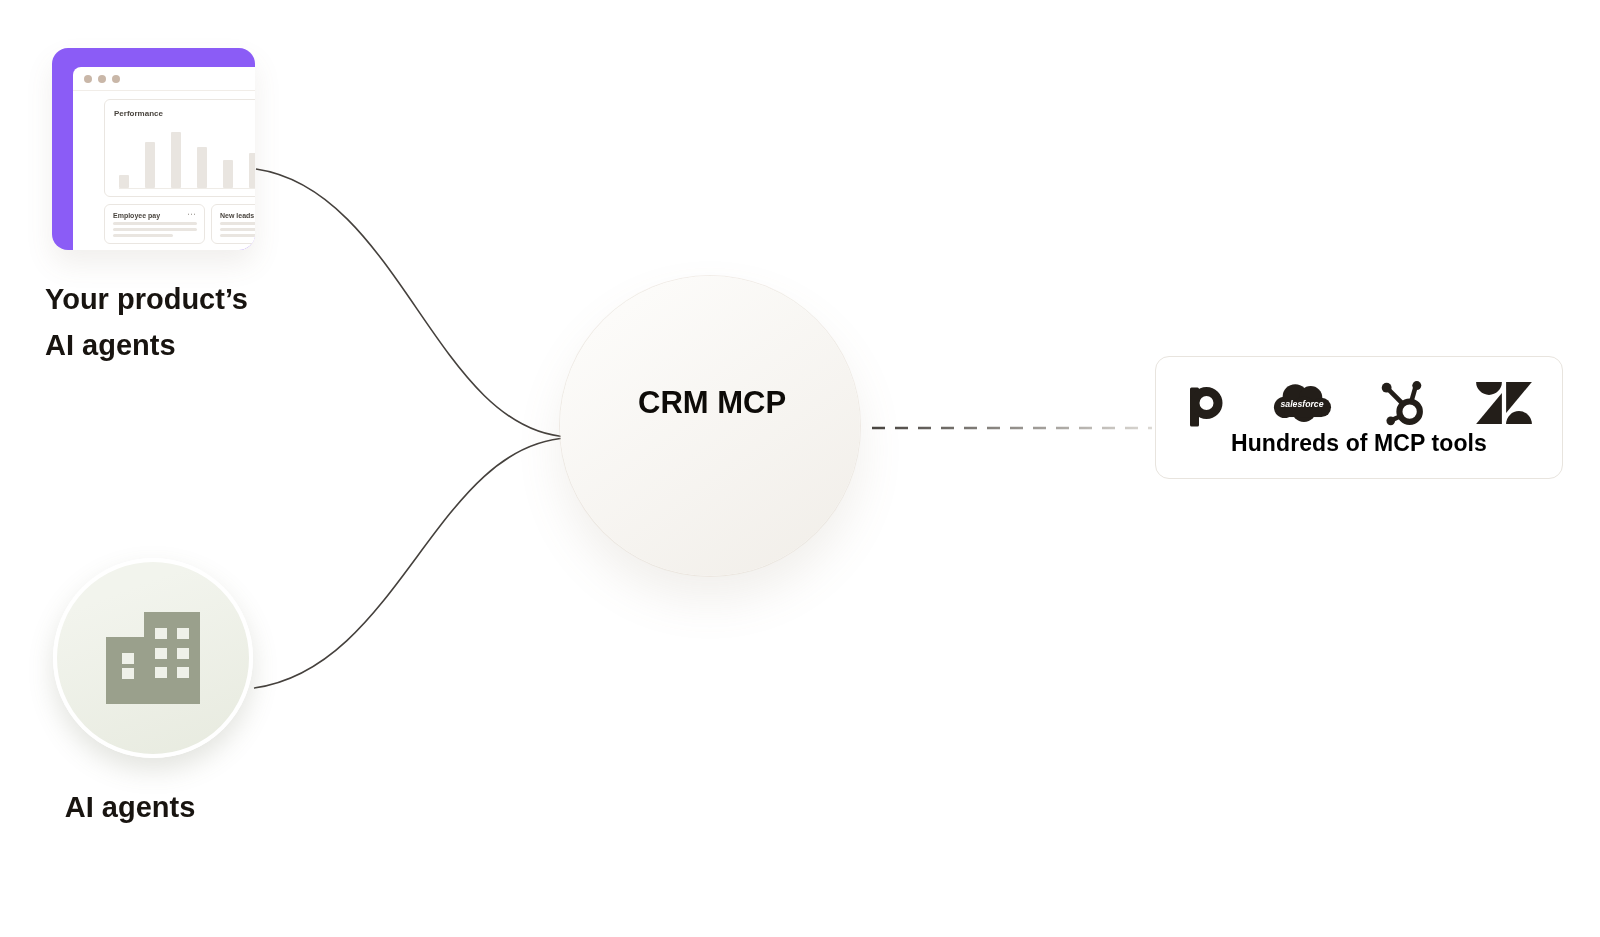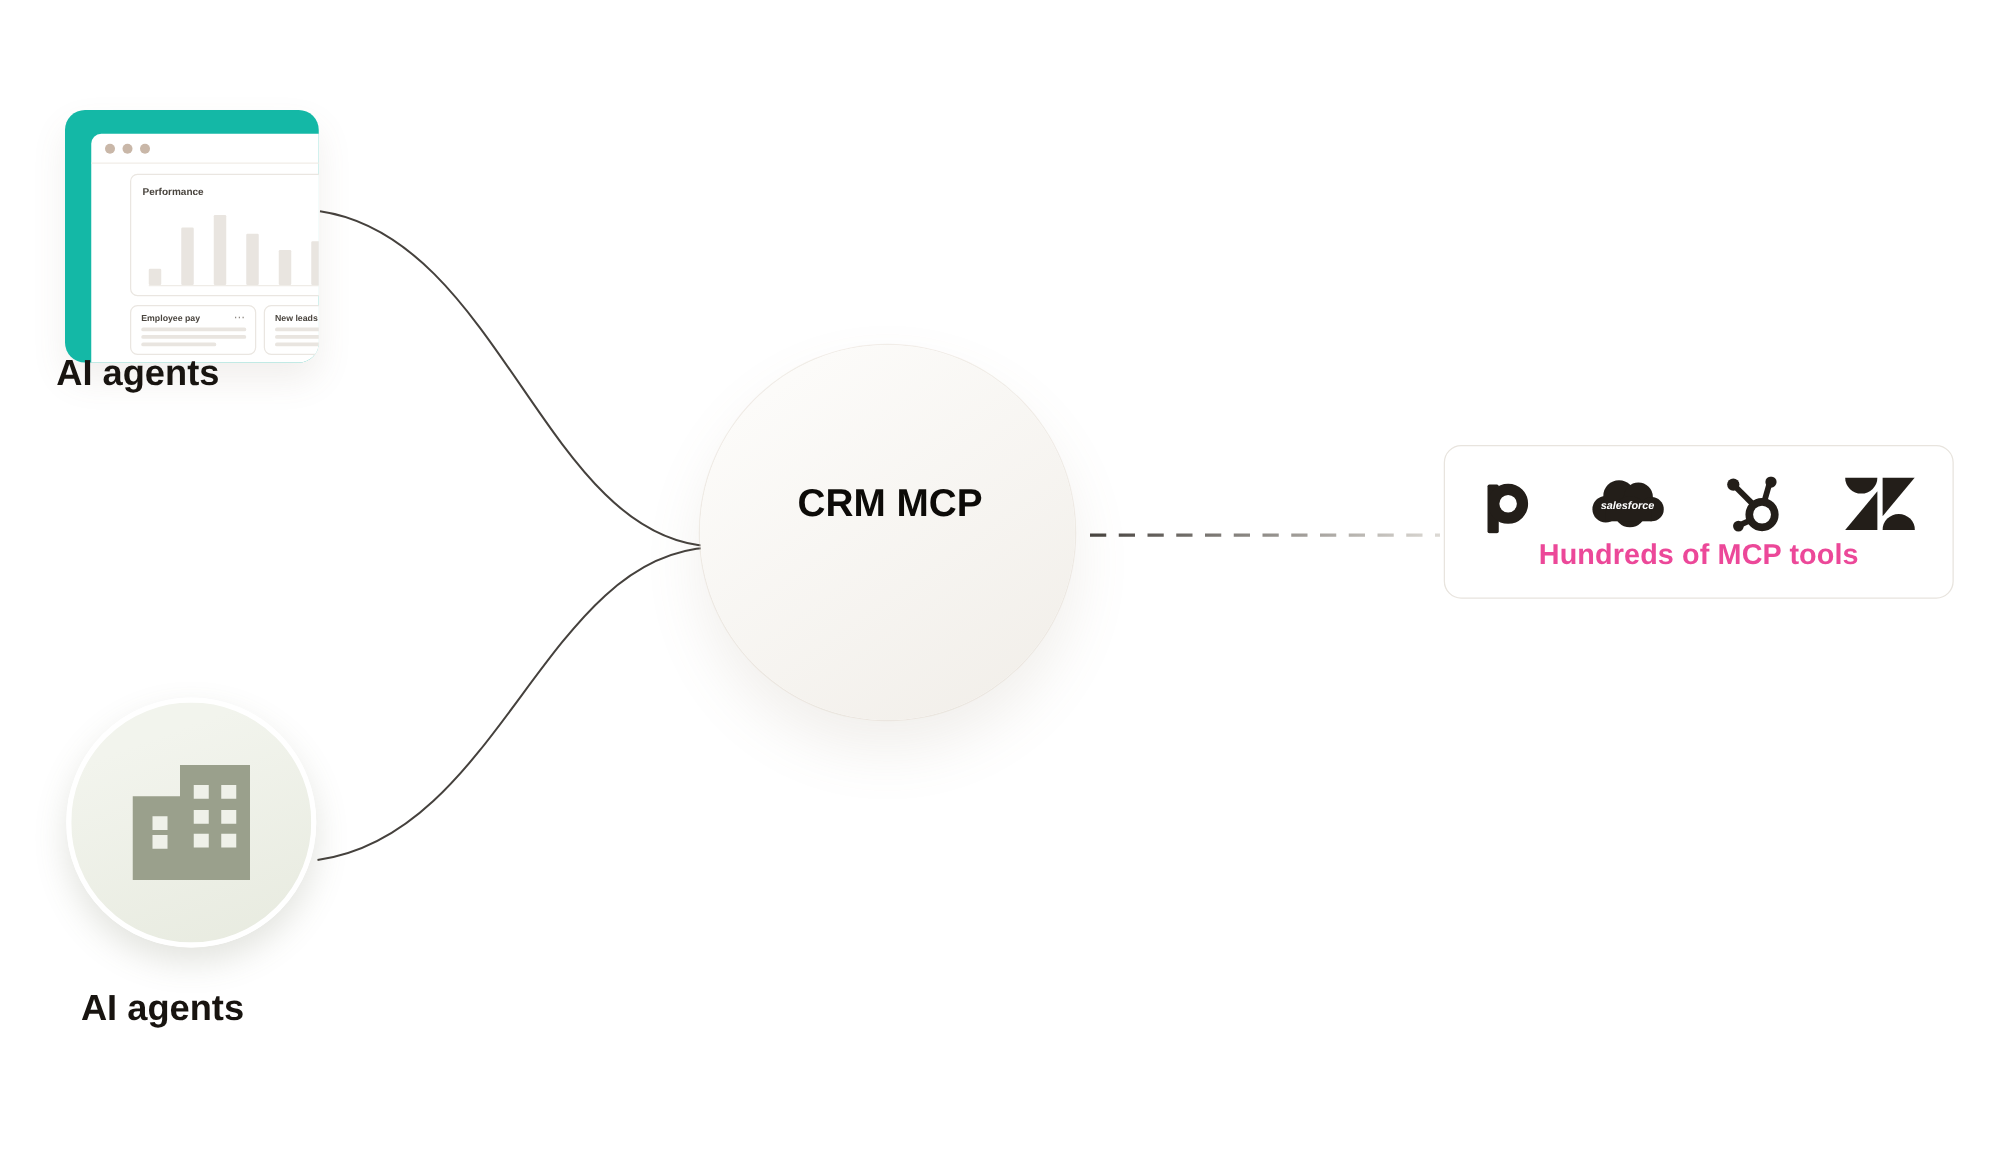--- a/index.html
+++ b/index.html
@@ -3,23 +3,22 @@
 <meta charset="utf-8">
 <style>
   html,body{margin:0;padding:0;background:#ffffff;}
   #canvas{
     position:relative;width:1600px;height:937px;overflow:hidden;background:#ffffff;
     font-family:"Liberation Sans", sans-serif;color:#181410;
   }
   
   .mock-card{
     position:absolute;left:52px;top:48px;width:203px;height:202px;
-    background:#14b8a6;border-radius:16px;overflow:hidden;
+    background:#8b5cf6;border-radius:16px;overflow:hidden;
     box-shadow:0 14px 28px rgba(120,100,80,.10);
-    margin-top:40px;
   }
   .mock-window{
     position:absolute;left:21px;top:19px;width:200px;height:200px;
     background:#ffffff;border-radius:8px 0 0 0;
   }
   .mock-topbar{height:23px;border-bottom:1px solid #f1ede8;display:flex;align-items:center;padding-left:11px;gap:6px;}
   .mock-dot{width:8px;height:8px;border-radius:50%;background:#c9b7a8;}
   .mock-panel{position:absolute;background:#fff;border:1px solid #eae6e1;border-radius:6px;}
   .panel-title{font-size:8px;font-weight:bold;color:#3c3order?66;color:#4a453f;}
   .mock-perf{left:31px;top:32px;width:200px;height:96px;}
@@ -55,21 +54,21 @@
   }
   .server-text{position:absolute;left:78px;top:100px;font-size:31px;font-weight:700;line-height:54px;color:#0d0b08;}
   
   .wires{position:absolute;left:0;top:0;pointer-events:none;}
   
   .tools-box{
     position:absolute;left:1155px;top:356px;width:408px;height:123px;box-sizing:border-box;
     background:#ffffff;border:1.5px solid #e8e4de;border-radius:14px;
   }
   .tools-logos{display:flex;align-items:center;justify-content:space-between;padding:0 30px;margin-top:22px;height:48px;}
-  .tools-caption{margin-top:3px;text-align:center;font-size:23px;font-weight:600;color:#ec4899;letter-spacing:.1px;}
+  .tools-caption{margin-top:3px;text-align:center;font-size:23px;font-weight:600;color:#000000;letter-spacing:.1px;}
   .logo{display:block;}
   .logo-fill{fill:#231e19;}
   .logo-stroke{stroke:#231e19;fill:none;}
 </style>
 </head>
 <body>
 
 <div id="canvas">
 
   <svg class="wires" width="1600" height="937" viewBox="0 0 1600 937">
@@ -112,20 +111,21 @@
       <div class="mock-panel mock-small mock-leads">
         <span class="panel-title">New leads</span>
         <span class="skel" style="top:17px;width:86px;"></span>
         <span class="skel" style="top:23px;width:86px;"></span>
         <span class="skel" style="top:29px;width:86px;"></span>
       </div>
     </div>
   </div>
 
   <div class="node-label label-product">
+    <div>Your product’s</div>
     <div>AI agents</div>
   </div>
 
   <div class="biz-circle">
     <svg width="94" height="92" viewBox="0 0 94 92">
       <rect x="0" y="25" width="40" height="67" fill="#9aa08c"></rect>
       <rect x="38" y="0" width="56" height="92" fill="#9aa08c"></rect>
       <rect x="16" y="41" width="12" height="11" fill="#eff1e9"></rect>
       <rect x="16" y="56" width="12" height="11" fill="#eff1e9"></rect>
       <rect x="49" y="16" width="12" height="11" fill="#eff1e9"></rect>

